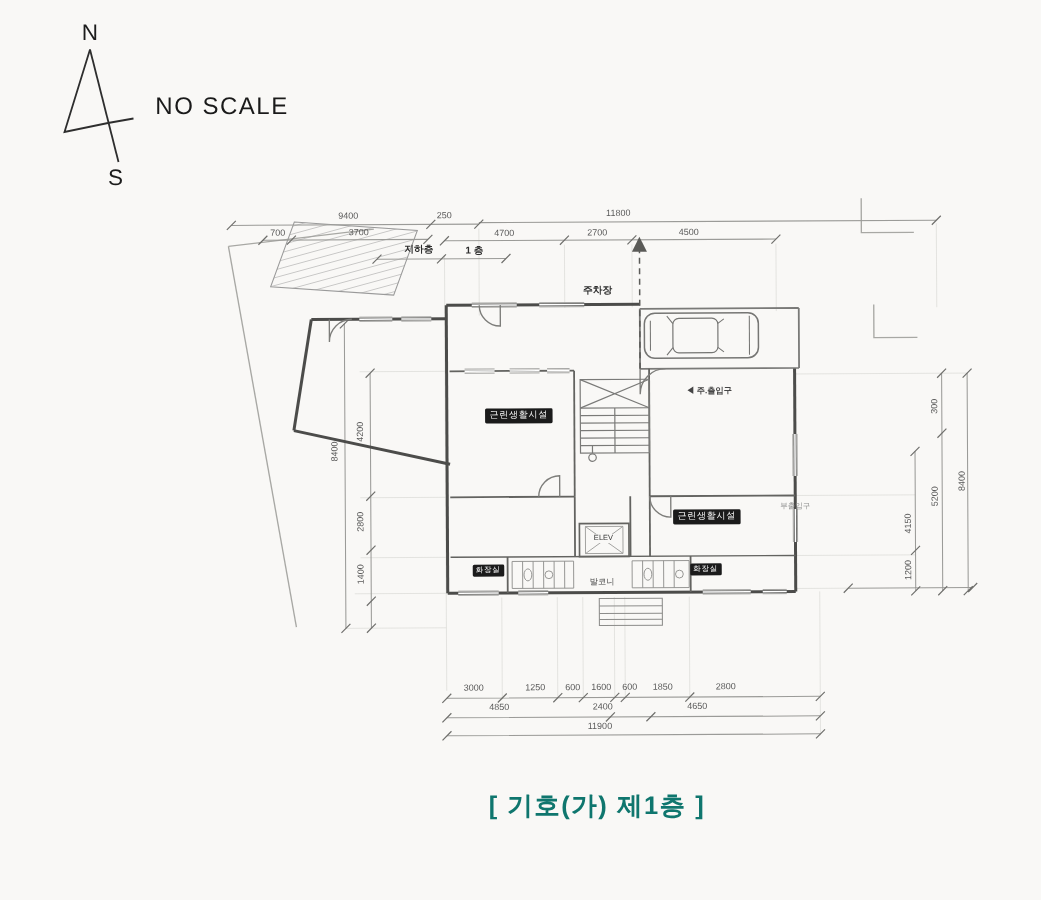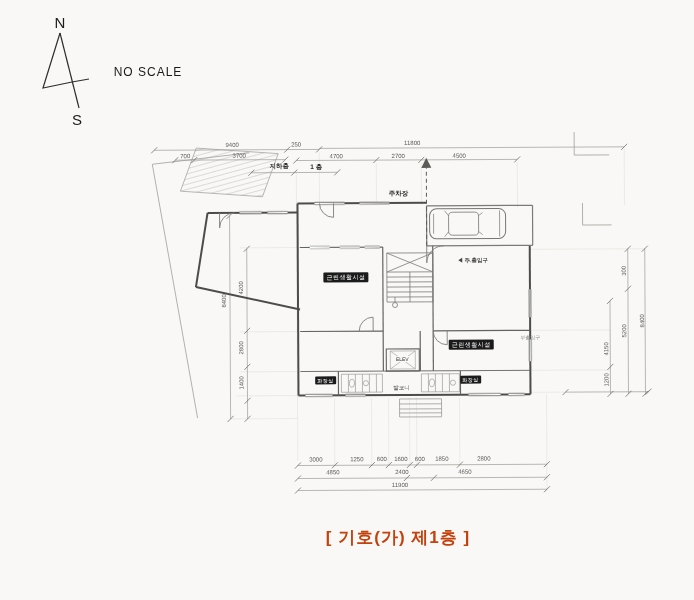--- a/index.html
+++ b/index.html
@@ -10,26 +10,26 @@
   }
   .lbl{position:absolute;transform:translate(-50%,-50%);white-space:nowrap;color:#333;}
   .dim{position:absolute;transform:translate(-50%,-50%);white-space:nowrap;
        font-size:6px;color:#5a5a5a;letter-spacing:0;}
   .dim.rot{transform:translate(-50%,-50%) rotate(-90deg);}
   .blabel{position:absolute;transform:translate(-50%,-50%);white-space:nowrap;
        background:#1b1b1b;color:#fff;font-size:6px;line-height:1;
        padding:2px 3px;letter-spacing:.5px;border-radius:1px;}
   .blabel.small{font-size:5px;padding:1.5px 2px;}
   .compass-letter{font-size:15px;color:#1c1c1c;font-weight:400;}
-  .noscale{font-size:12px;color:#1a1a1a;letter-spacing:1px;}
+  .noscale{font-size:16px;color:#1a1a1a;letter-spacing:1px;}
   .floor-tag{font-size:6.5px;color:#2d2d2d;font-weight:bold;}
   .tiny{font-size:5.5px;color:#444;}
   .faint{color:#8a8a8a;font-size:5px;}
   .caption{position:absolute;left:398px;top:537px;transform:translate(-50%,-50%);
-       font-size:17px;font-weight:bold;color:#c2410c;letter-spacing:1px;}
+       font-size:17px;font-weight:bold;color:#0f766e;letter-spacing:1px;}
   svg{position:absolute;left:0;top:0;}
   #plan-layer{position:absolute;left:0;top:0;width:694px;height:600px;
        transform:rotate(-0.3deg);transform-origin:400px 300px;}
 </style>
 </head>
 <body>
 
 <div id="canvas">
 
   <svg width="694" height="600">

